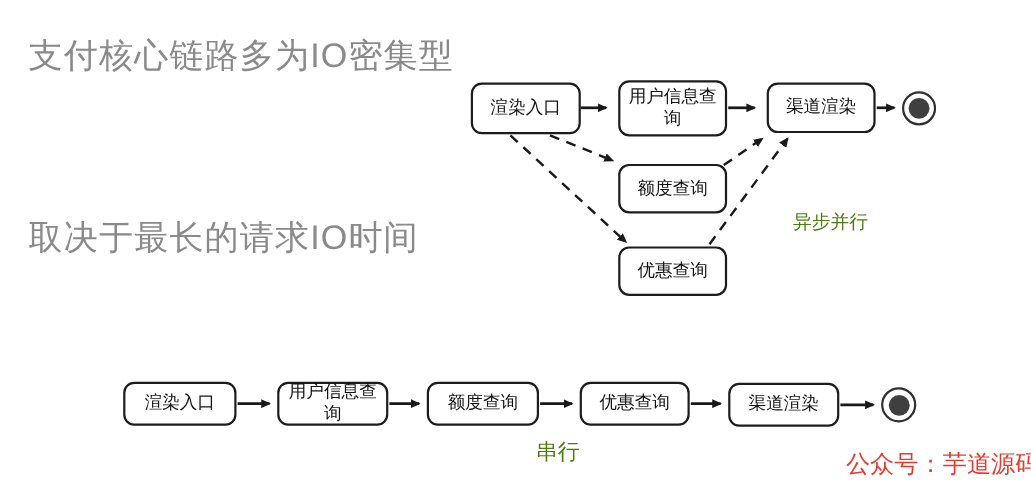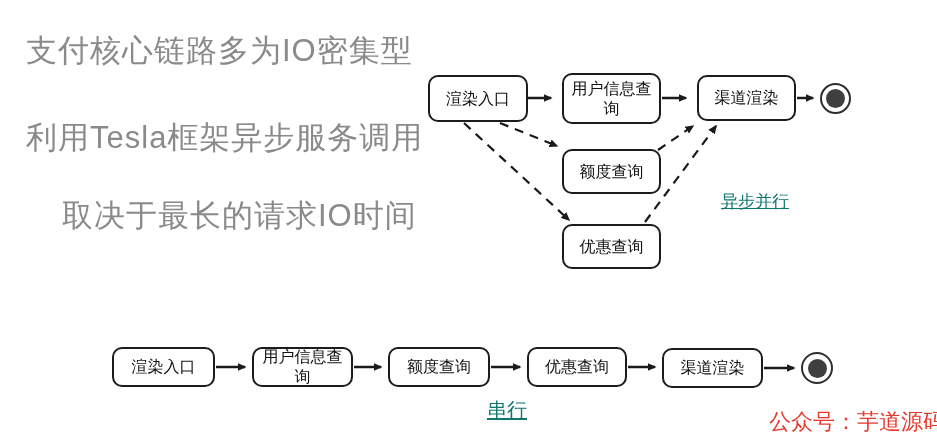--- a/index.html
+++ b/index.html
@@ -18,21 +18,21 @@
     position: absolute;
     left: 26px;
     color: #8a8a8a;
     font-size: 31px;
     letter-spacing: 1px;
     white-space: nowrap;
     font-weight: 400;
   }
   .hl1 { top: 30px; }
   .hl2 { top: 117px; }
-  .hl3 { top: 195px; margin-left: 36px; }
+  .hl3 { top: 195px; }
 
   
   svg.arrow-layer {
     position: absolute;
     left: 0; top: 0;
     width: 937px; height: 442px;
     pointer-events: none;
   }
 
   
@@ -67,24 +67,23 @@
     width: 19px; height: 19px;
     border-radius: 50%;
     background: #3f3f3f;
   }
   .final-async { left: 820px; top: 83px; width: 31px; height: 31px; }
   .final-serial { left: 801px; top: 352px; width: 32px; height: 32px; }
 
   
   .diagram-label {
     position: absolute;
-    color: #0f766e;
+    color: #4d7c0f;
     font-size: 17px;
     white-space: nowrap;
-    text-decoration: underline;
   }
   .label-async { left: 721px; top: 190px; }
   .label-serial { left: 487px; top: 397px; font-size: 20px; }
 
   
   .watermark {
     position: absolute;
     left: 769px;
     top: 407px;
     font-family: "Liberation Serif", serif;
@@ -106,21 +105,20 @@
   .n-s-quota    { left: 388px; top: 347px; width: 102px; height: 40px; }
   .n-s-discount { left: 527px; top: 347px; width: 100px; height: 40px; }
   .n-s-channel  { left: 662px; top: 348px; width: 101px; height: 40px; }
 </style>
 </head>
 <body>
 
 <div class="canvas">
 
   <div class="headline-line hl1">支付核心链路多为IO密集型</div>
-  <div class="headline-line hl2">利用Tesla框架异步服务调用</div>
   <div class="headline-line hl3">取决于最长的请求IO时间</div>
 
   <svg class="arrow-layer" viewBox="0 0 937 442">
     <defs>
       <marker id="ah" markerWidth="9" markerHeight="8" refX="7.5" refY="4" orient="auto" markerUnits="userSpaceOnUse">
         <path d="M0,0 L9,4 L0,8 z" fill="#1a1a1a"></path>
       </marker>
     </defs>
 
     <line x1="528" y1="98" x2="551" y2="98" stroke="#1a1a1a" stroke-width="2.5" marker-end="url(#ah)"></line>

